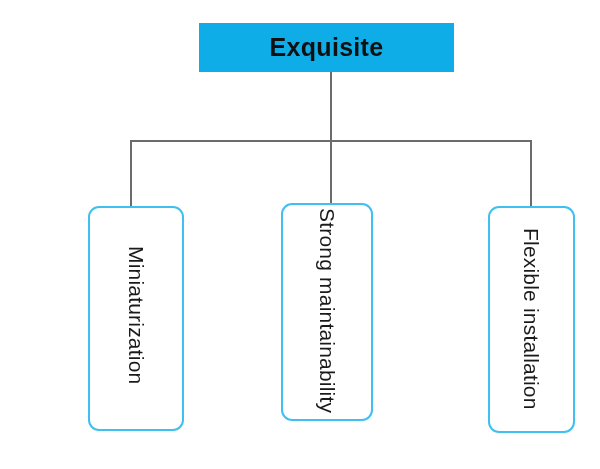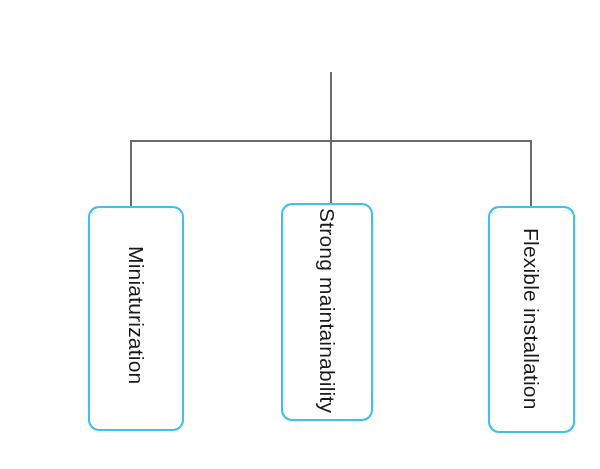--- a/index.html
+++ b/index.html
@@ -135,20 +135,23 @@
   }
   #leaf-node-3 .leaf-node-label {
     margin-top: -2px;
   }
 </style>
 </head>
 <body>
 
 <div id="diagram-root">
 
+  <div class="root-node">
+    <span class="root-node-label">Exquisite</span>
+  </div>
 
   <div class="connector connector-v" id="trunk-line"></div>
   <div class="connector connector-h" id="bus-line"></div>
   <div class="connector connector-v" id="drop-line-left"></div>
   <div class="connector connector-v" id="drop-line-middle"></div>
   <div class="connector connector-v" id="drop-line-right"></div>
 
   <div class="leaf-node" id="leaf-node-1">
     <span class="leaf-node-label">Miniaturization</span>
   </div>

